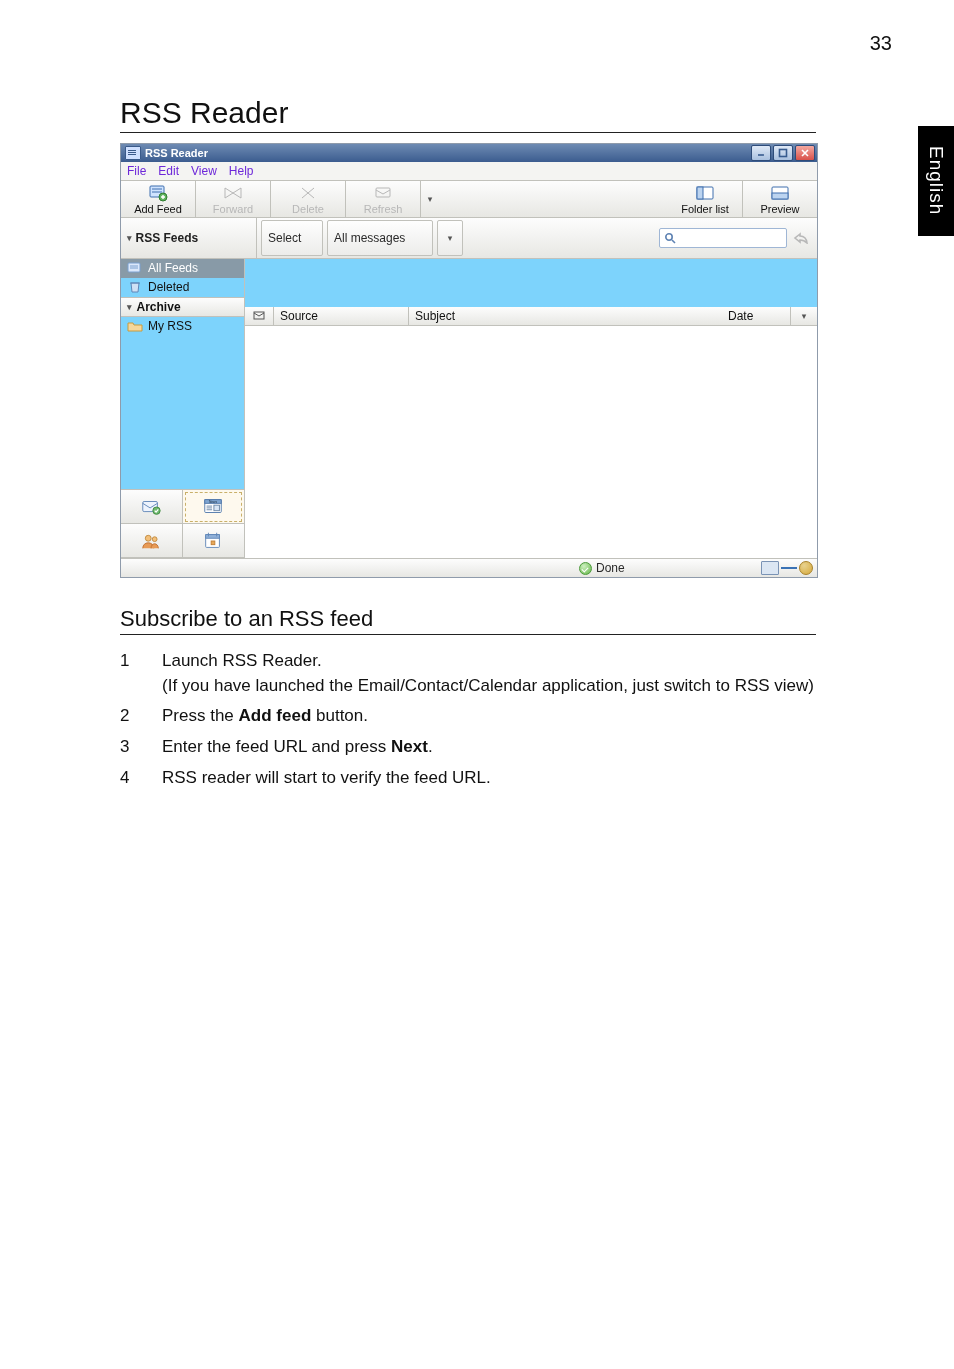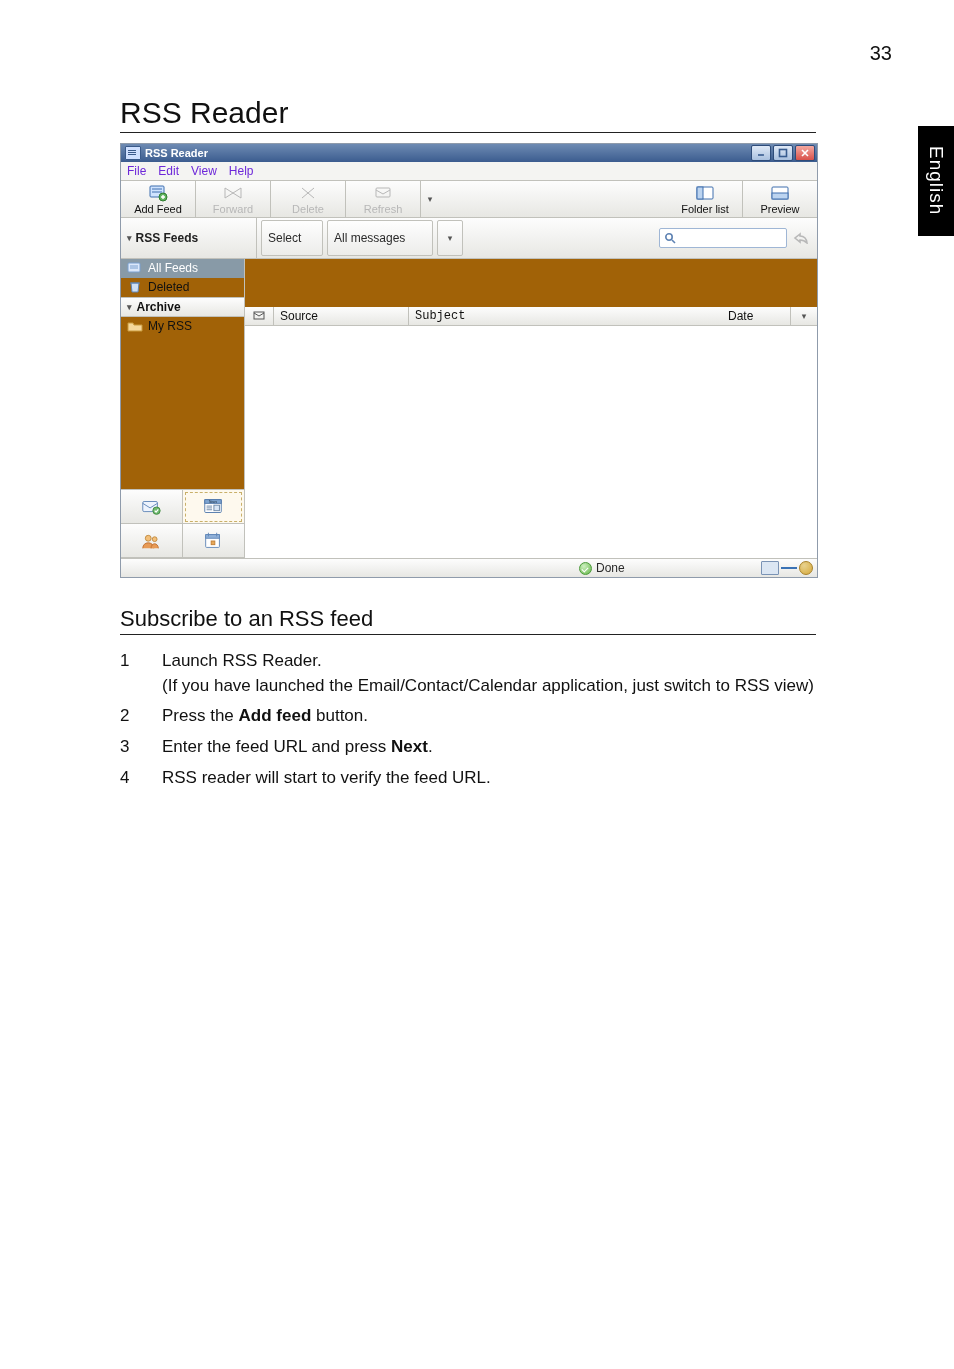--- a/index.html
+++ b/index.html
@@ -16,21 +16,21 @@
     --sel-bg:#889aa7;
     --sel-fg:#fff;
     --icon-muted:#b7b7b7;
     --icon-blue:#2f6fb5;
     --link-orange:#f5a24a;
   }
   html,body{margin:0;padding:0;background:var(--page-bg);color:var(--text);
     font-family:"Segoe UI", Tahoma, Arial, sans-serif;font-size:16px;}
   .page{width:954px;height:1369px;box-sizing:border-box;position:relative;
     padding:44px 58px 0 120px;}
-  .page-num{position:absolute;top:42px;right:62px;font-size:20px;}
+  .page-num{position:absolute;top:32px;right:62px;font-size:20px;}
   .side-tab{position:absolute;right:0;top:126px;width:36px;height:110px;
     background:var(--tab-bg);color:var(--tab-fg);display:flex;align-items:center;
     justify-content:center;}
   .side-tab span{writing-mode:vertical-rl;font-size:19px;letter-spacing:1px;}
   h1{font-size:30px;font-weight:400;margin:52px 0 10px 0;border-bottom:1px solid #222;
     padding-bottom:2px;width:696px;}
   h2.sub{font-size:22px;font-weight:400;margin:28px 0 14px 0;border-bottom:1px solid #222;
     padding-bottom:2px;width:696px;}
   ol.steps{list-style:none;margin:0;padding:0;width:696px;}
   ol.steps li{display:flex;margin:6px 0;font-size:17px;line-height:1.45;}
@@ -82,21 +82,21 @@
   .fld.drop{min-width:92px;position:relative;}
   .fld.small-drop{width:12px;justify-content:center;}
   .chev-d{font-size:9px;color:#555;}
   .filterbar .flex{flex:1;}
   .searchbox{height:18px;border:1px solid #9fb6d5;background:#fff;border-radius:2px;
     width:118px;display:flex;align-items:center;padding:0 4px;}
   .searchbox svg{width:12px;height:12px;stroke:#5f83b3;fill:none;stroke-width:1.6;}
   .reply-ic{width:24px;display:flex;align-items:center;justify-content:center;}
   .reply-ic svg{width:16px;height:12px;stroke:#b8b8b8;fill:none;stroke-width:1.6;}
 
-  .columns{display:flex;align-items:stretch;background:#a16207;}
+  .columns{display:flex;align-items:stretch;background:#7dd3fc;}
   .sidebar{width:123px;border-right:1px solid var(--panel-border);display:flex;flex-direction:column;}
   .tree{flex:1;}
   .tree-row{display:flex;align-items:center;gap:5px;padding:2px 6px;font-size:12px;
     border-bottom:1px solid transparent;}
   .tree-row.selected{background:var(--sel-bg);color:var(--sel-fg);}
   .tree-row .ic{width:16px;height:14px;display:flex;align-items:center;justify-content:center;}
   .tree-row.section{background:linear-gradient(var(--panel-grad-top),var(--panel-grad-bot));
     border-top:1px solid var(--panel-border);border-bottom:1px solid var(--panel-border);
     font-weight:700;}
 
@@ -109,21 +109,21 @@
   .sb-cell:nth-child(2), .sb-cell:nth-child(4){border-right:none;}
   .sb-cell.active{background:#fef9ee;outline:1px dashed #c9b06a;outline-offset:-3px;}
   .sb-cell svg{width:22px;height:22px;}
 
   .listpane{flex:1;display:flex;flex-direction:column;}
   .listhdr{display:flex;align-items:stretch;background:linear-gradient(var(--panel-grad-top),var(--panel-grad-bot));
     border-bottom:1px solid var(--panel-border);font-size:12px;margin-top:48px;}
   .hcol{display:flex;align-items:center;padding:2px 6px;border-right:1px solid var(--panel-border);}
   .hcol.env{width:16px;justify-content:center;}
   .hcol.src{width:122px;}
-  .hcol.sub{flex:1;border-right:none;font-family:Liberation Mono, monospace;}
+  .hcol.sub{flex:1;border-right:none;}
   .hcol.date{width:56px;}
   .hcol.dd{width:14px;justify-content:center;border-right:none;}
   .listbody{flex:1;min-height:232px;background:#fff;}
 
   .statusbar{height:18px;background:linear-gradient(var(--panel-grad-top),var(--panel-grad-bot));
     border-top:1px solid var(--panel-border);display:flex;align-items:center;font-size:12px;
     color:#2a2a2a;}
   .statusbar .flex{flex:1;}
   .status-done{display:flex;align-items:center;gap:4px;margin-left:458px;}
   .status-done .dot{width:11px;height:11px;border-radius:50%;

